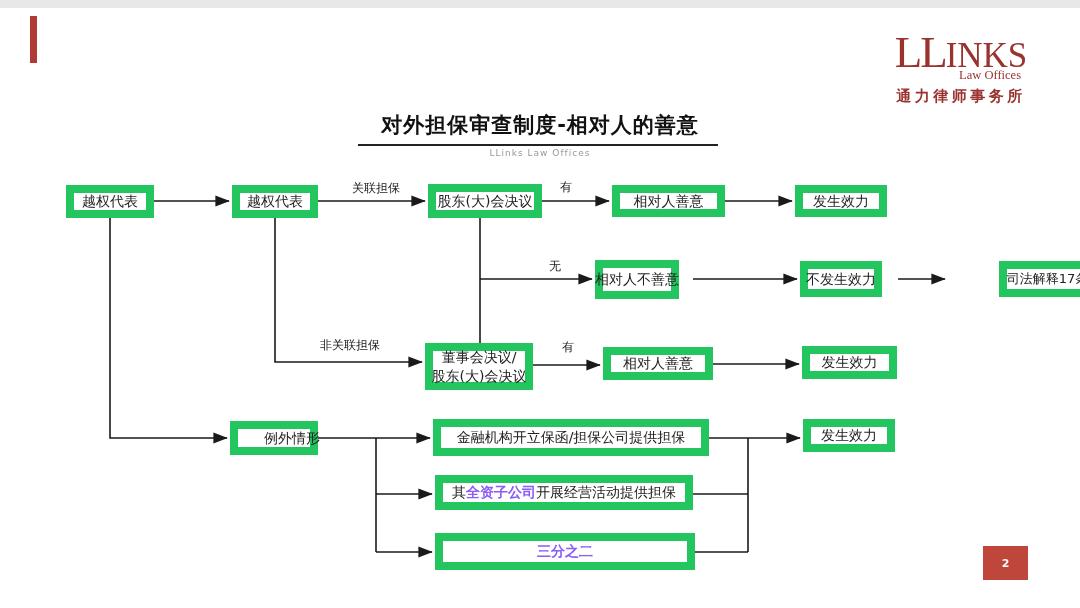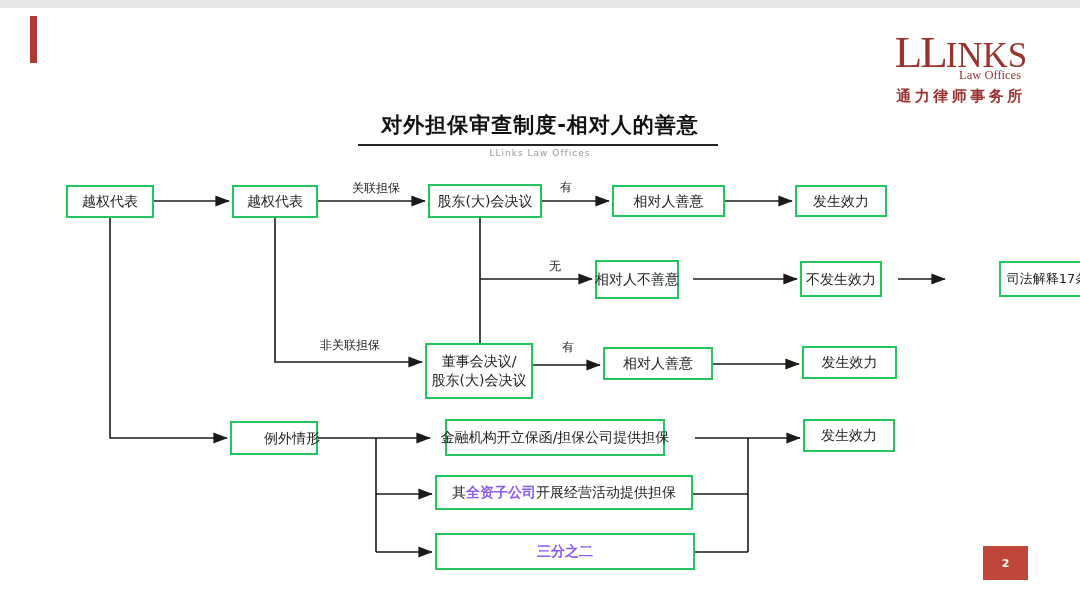--- a/index.html
+++ b/index.html
@@ -19,21 +19,21 @@
   .logo-sub{font-family:"Liberation Serif","DejaVu Serif",serif;font-size:12.5px;margin-top:-7px;text-align:right;padding-right:10px;}
   .logo-cn{font-size:15px;font-weight:bold;letter-spacing:3.5px;margin-top:4px;white-space:nowrap;}
   
   .title-wrap{position:absolute;left:0;top:103px;width:100%;text-align:center;}
   .page-title{font-size:21px;font-weight:bold;color:#111;letter-spacing:1px;}
   .title-underline{position:absolute;left:358px;top:136px;width:360px;height:0;border-top:2px solid #222;}
   .subtitle{position:absolute;left:0;top:140px;width:100%;text-align:center;font-size:9px;color:#999;letter-spacing:1px;}
   
   .flow-svg{position:absolute;left:0;top:0;width:1080px;height:608px;}
   .node{
-    position:absolute;border:2px solid #22c55e;background:#fff;color:#222;
+    position:absolute;border:8px solid #22c55e;background:#fff;color:#222;
     display:flex;align-items:center;justify-content:center;text-align:center;
     font-size:14px;line-height:1.35;box-sizing:border-box;white-space:nowrap;
   }
   .node-small{font-size:13px;}
   .node .ln{display:block;}
   .red-text{color:#8b5cf6;font-weight:bold;}
   .edge-label{position:absolute;font-size:12px;color:#222;white-space:nowrap;}
   
   .page-badge{
     position:absolute;left:983px;top:538px;width:45px;height:34px;background:#bf463a;
@@ -93,29 +93,29 @@
   <div class="node" style="left:66px;top:177px;width:88px;height:33px;">越权代表</div>
   <div class="node" style="left:232px;top:177px;width:86px;height:33px;">越权代表</div>
   <div class="node" style="left:428px;top:176px;width:114px;height:34px;">股东(大)会决议</div>
   <div class="node" style="left:612px;top:177px;width:113px;height:32px;">相对人善意</div>
   <div class="node" style="left:795px;top:177px;width:92px;height:32px;">发生效力</div>
 
   <div class="node" style="left:595px;top:252px;width:84px;height:39px;">相对人不善意</div>
   <div class="node" style="left:800px;top:253px;width:82px;height:36px;">不发生效力</div>
   <div class="node node-small" style="left:999px;top:253px;width:97px;height:36px;">司法解释17条</div>
 
-  <div class="node" style="left:425px;top:335px;width:108px;height:56px;flex-direction:column;">
+  <div class="node" style="left:425px;top:335px;width:108px;height:47px;flex-direction:column;">
     <span class="ln">董事会决议/</span>
     <span class="ln">股东(大)会决议</span>
   </div>
   <div class="node" style="left:603px;top:339px;width:110px;height:33px;">相对人善意</div>
   <div class="node" style="left:802px;top:338px;width:95px;height:33px;">发生效力</div>
 
   <div class="node" style="left:230px;top:413px;width:88px;height:34px;padding-left:36px;">例外情形</div>
-  <div class="node" style="left:445px;top:411px;width:220px;height:37px;text-align:right;">金融机构开立保函/担保公司提供担保</div>
+  <div class="node" style="left:433px;top:411px;width:276px;height:37px;text-align:right;">金融机构开立保函/担保公司提供担保</div>
   <div class="node" style="left:435px;top:467px;width:258px;height:35px;">
     <span>其</span>
       <span class="red-text">全资子公司</span>
       <span>开展经营活动提供担保</span>
   </div>
   <div class="node" style="left:435px;top:525px;width:260px;height:37px;">
     <span class="red-text">三分之二</span>
   </div>
   <div class="node" style="left:803px;top:411px;width:92px;height:33px;">发生效力</div>
 

